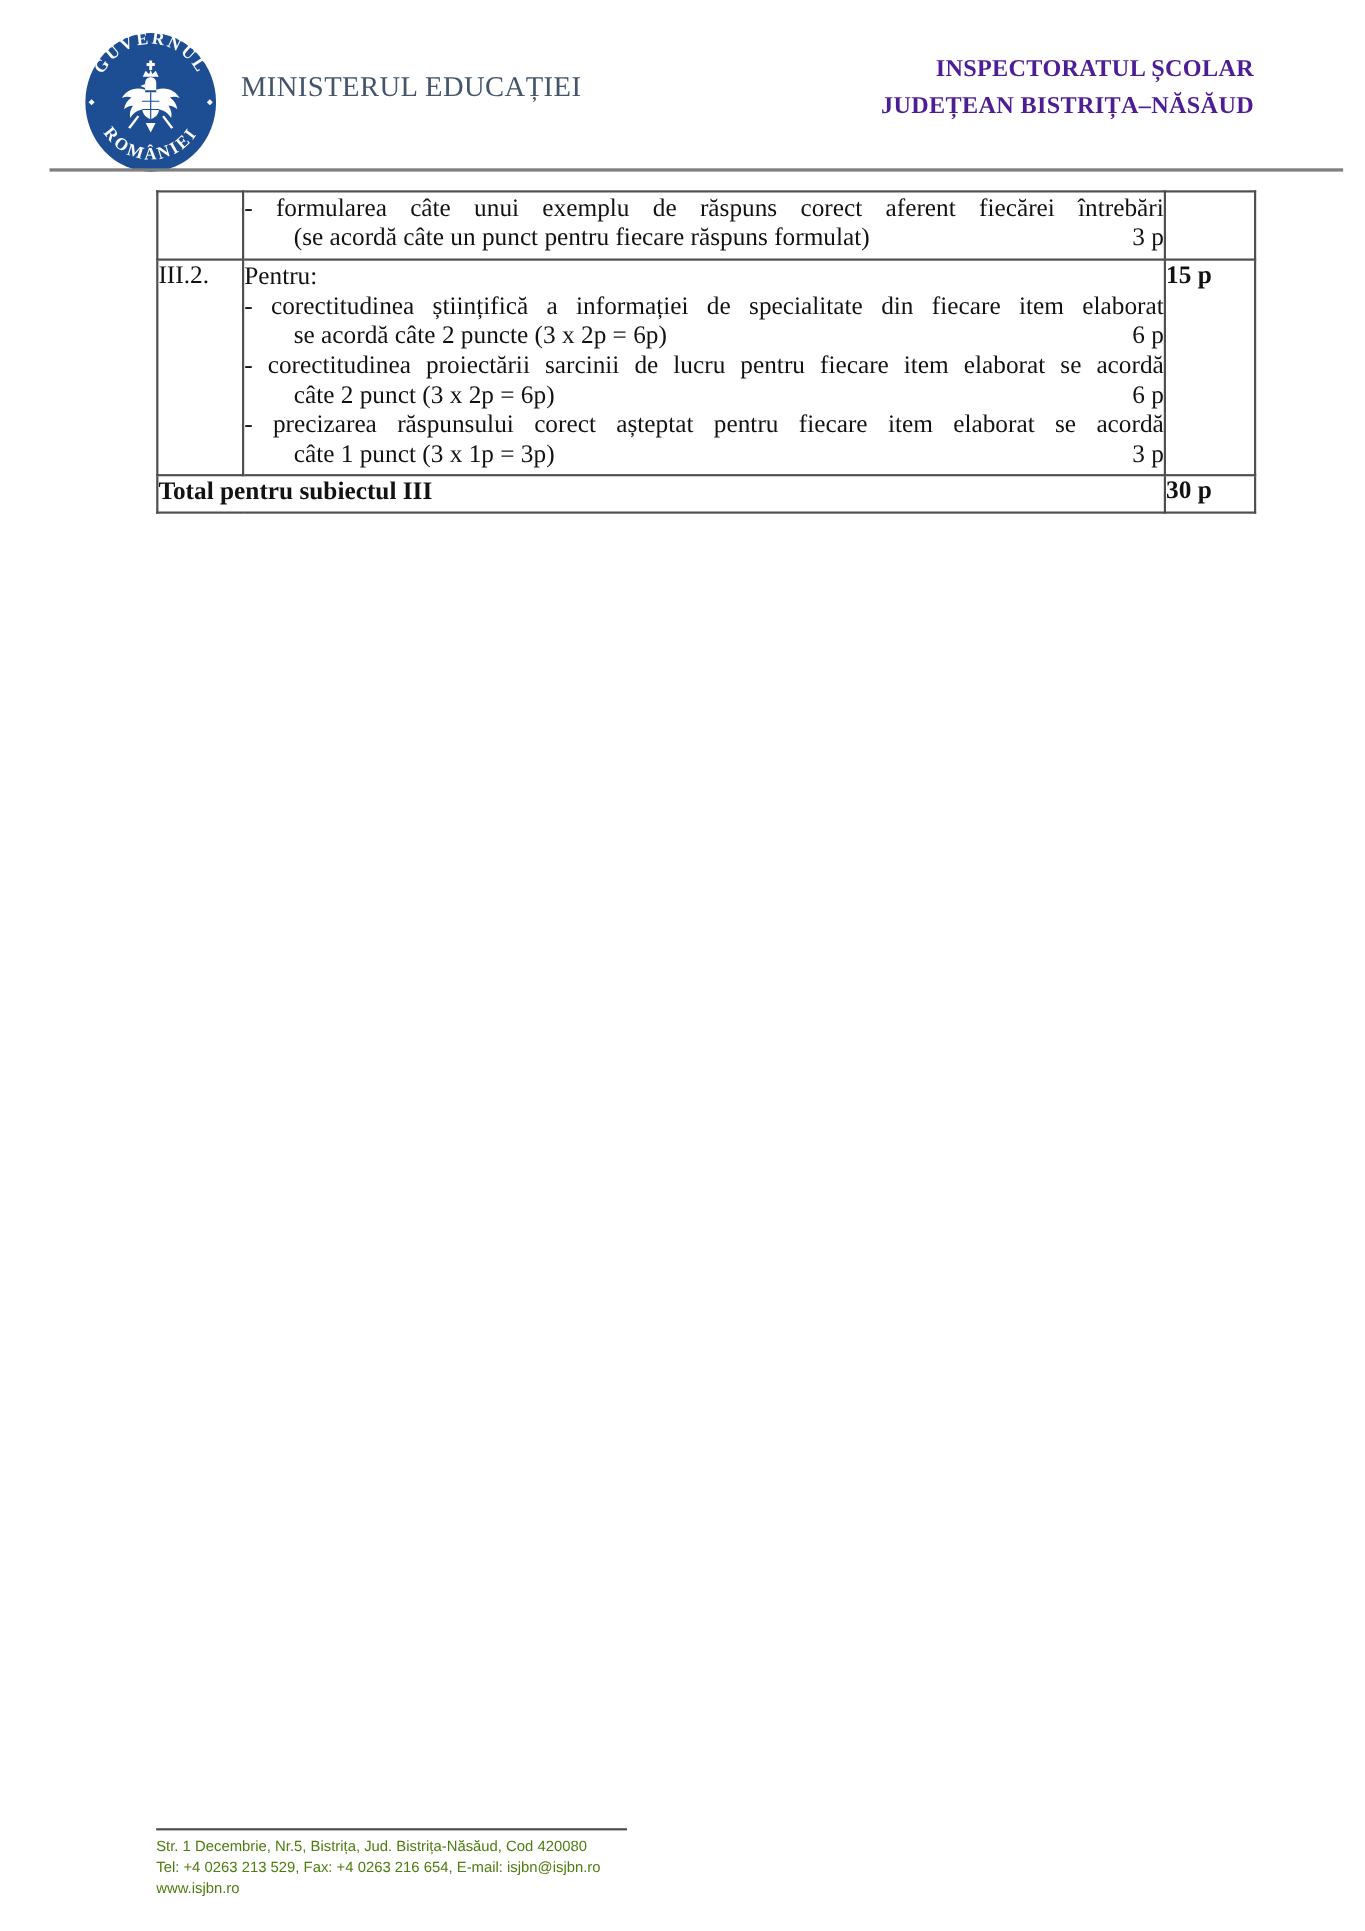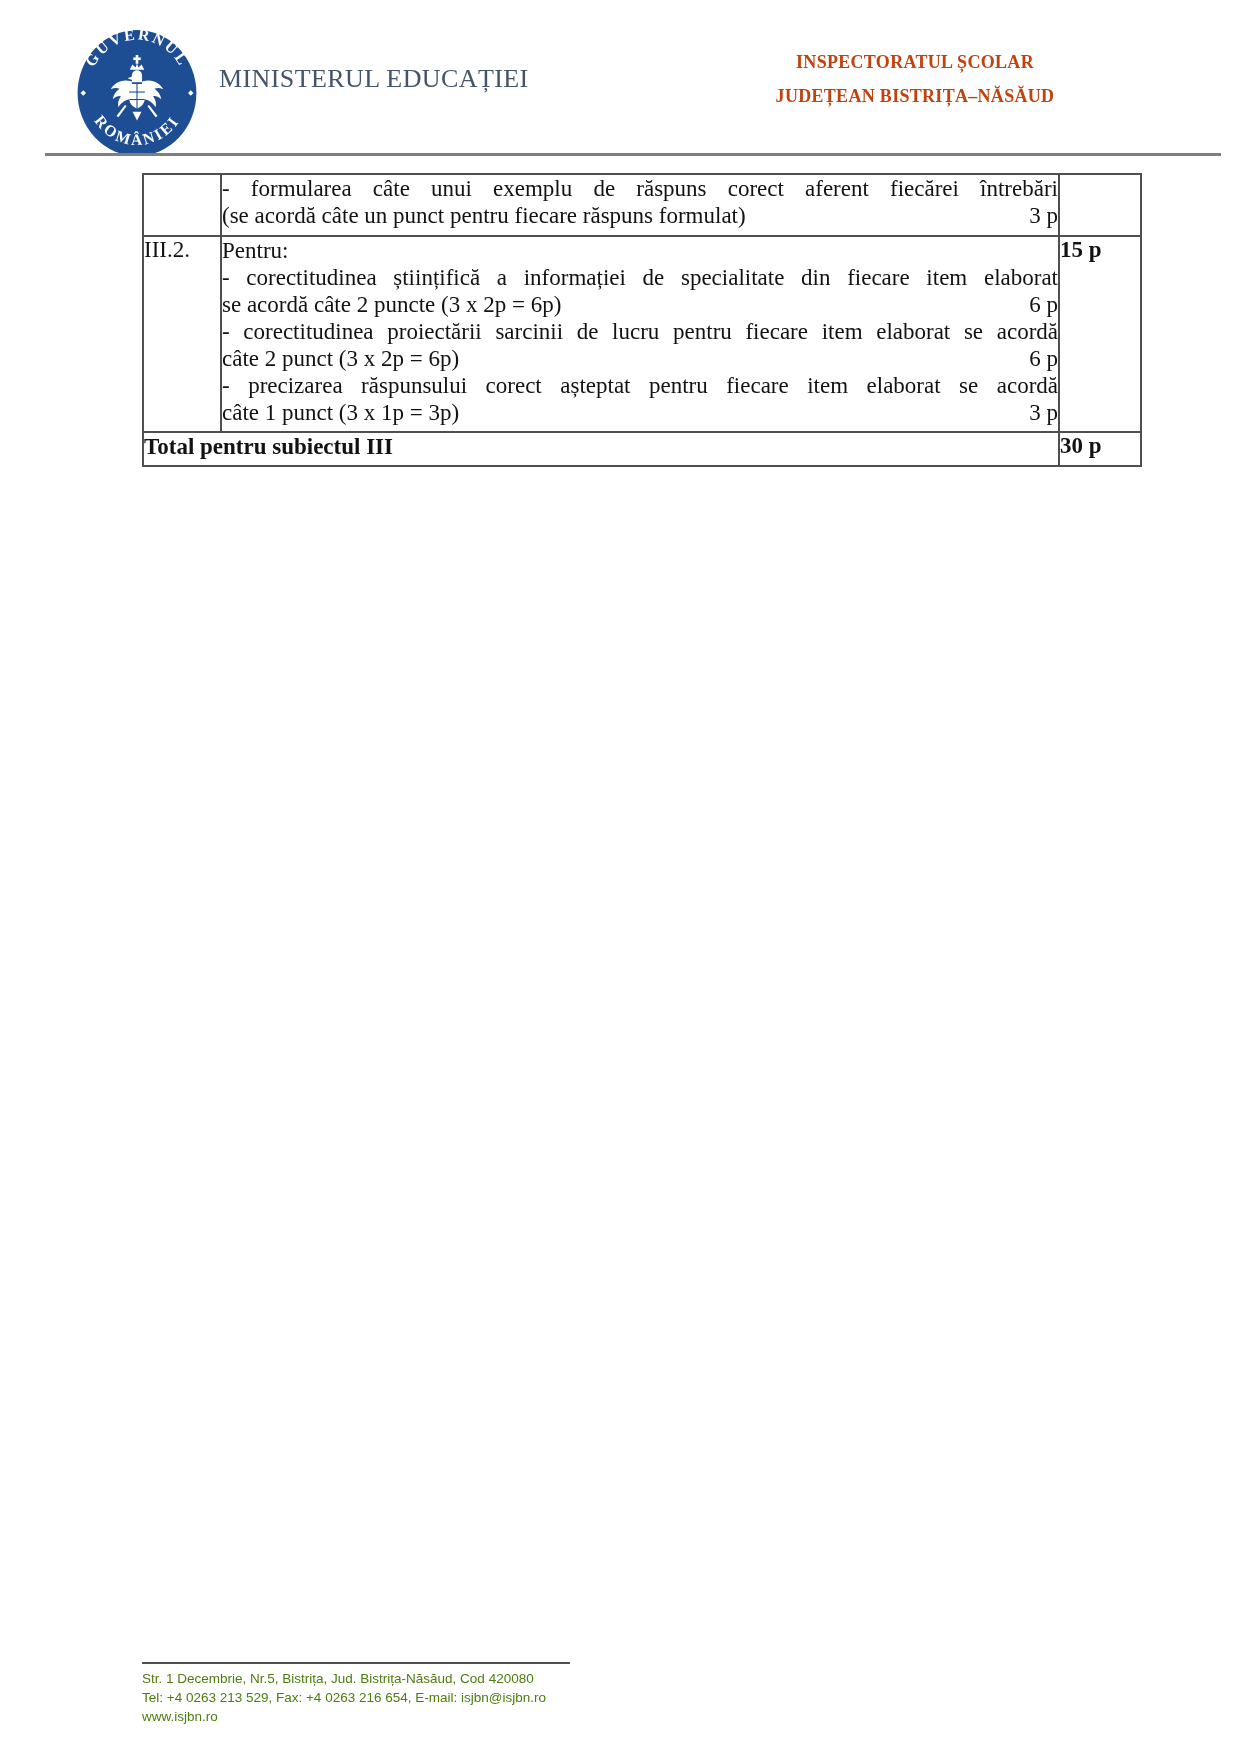--- a/index.html
+++ b/index.html
@@ -23,26 +23,26 @@
     letter-spacing: 0.4px;
     color: #44546a;
     white-space: nowrap;
   }
 
   .inspectorate {
     position: absolute;
     left: 690px;
     top: 45px;
     width: 450px;
-    text-align: center;
-    font-weight: bold;
-    font-size: 18px;
+    text-align: right;
+    font-weight: bold;
+    font-size: 22px;
     line-height: 34px;
     letter-spacing: 0.3px;
-    color: #c2410c;
+    color: #4c1d95;
   }
 
   .header-rule {
     position: absolute;
     left: 45px;
     top: 153px;
     width: 1176px;
     height: 3px;
     background: #7f7f7f;
   }
@@ -79,21 +79,21 @@
     font-weight: bold;
   }
   .cell-total {
     padding: 2px 4px 2px 8px;
     font-weight: bold;
     line-height: 28px;
   }
 
   .tline { line-height: 27px; }
   .just { text-align: justify; text-align-last: justify; }
-  .flexline { display: flex; justify-content: space-between; }
+  .flexline { display: flex; justify-content: space-between; margin-left: 45px; }
   .flexline .pts { padding-left: 10px; white-space: nowrap; text-align: center; }
 
   
   .footer {
     position: absolute;
     left: 142px;
     top: 1662px;
     font-family: "Liberation Sans", sans-serif;
     font-size: 13.5px;
     line-height: 19px;

